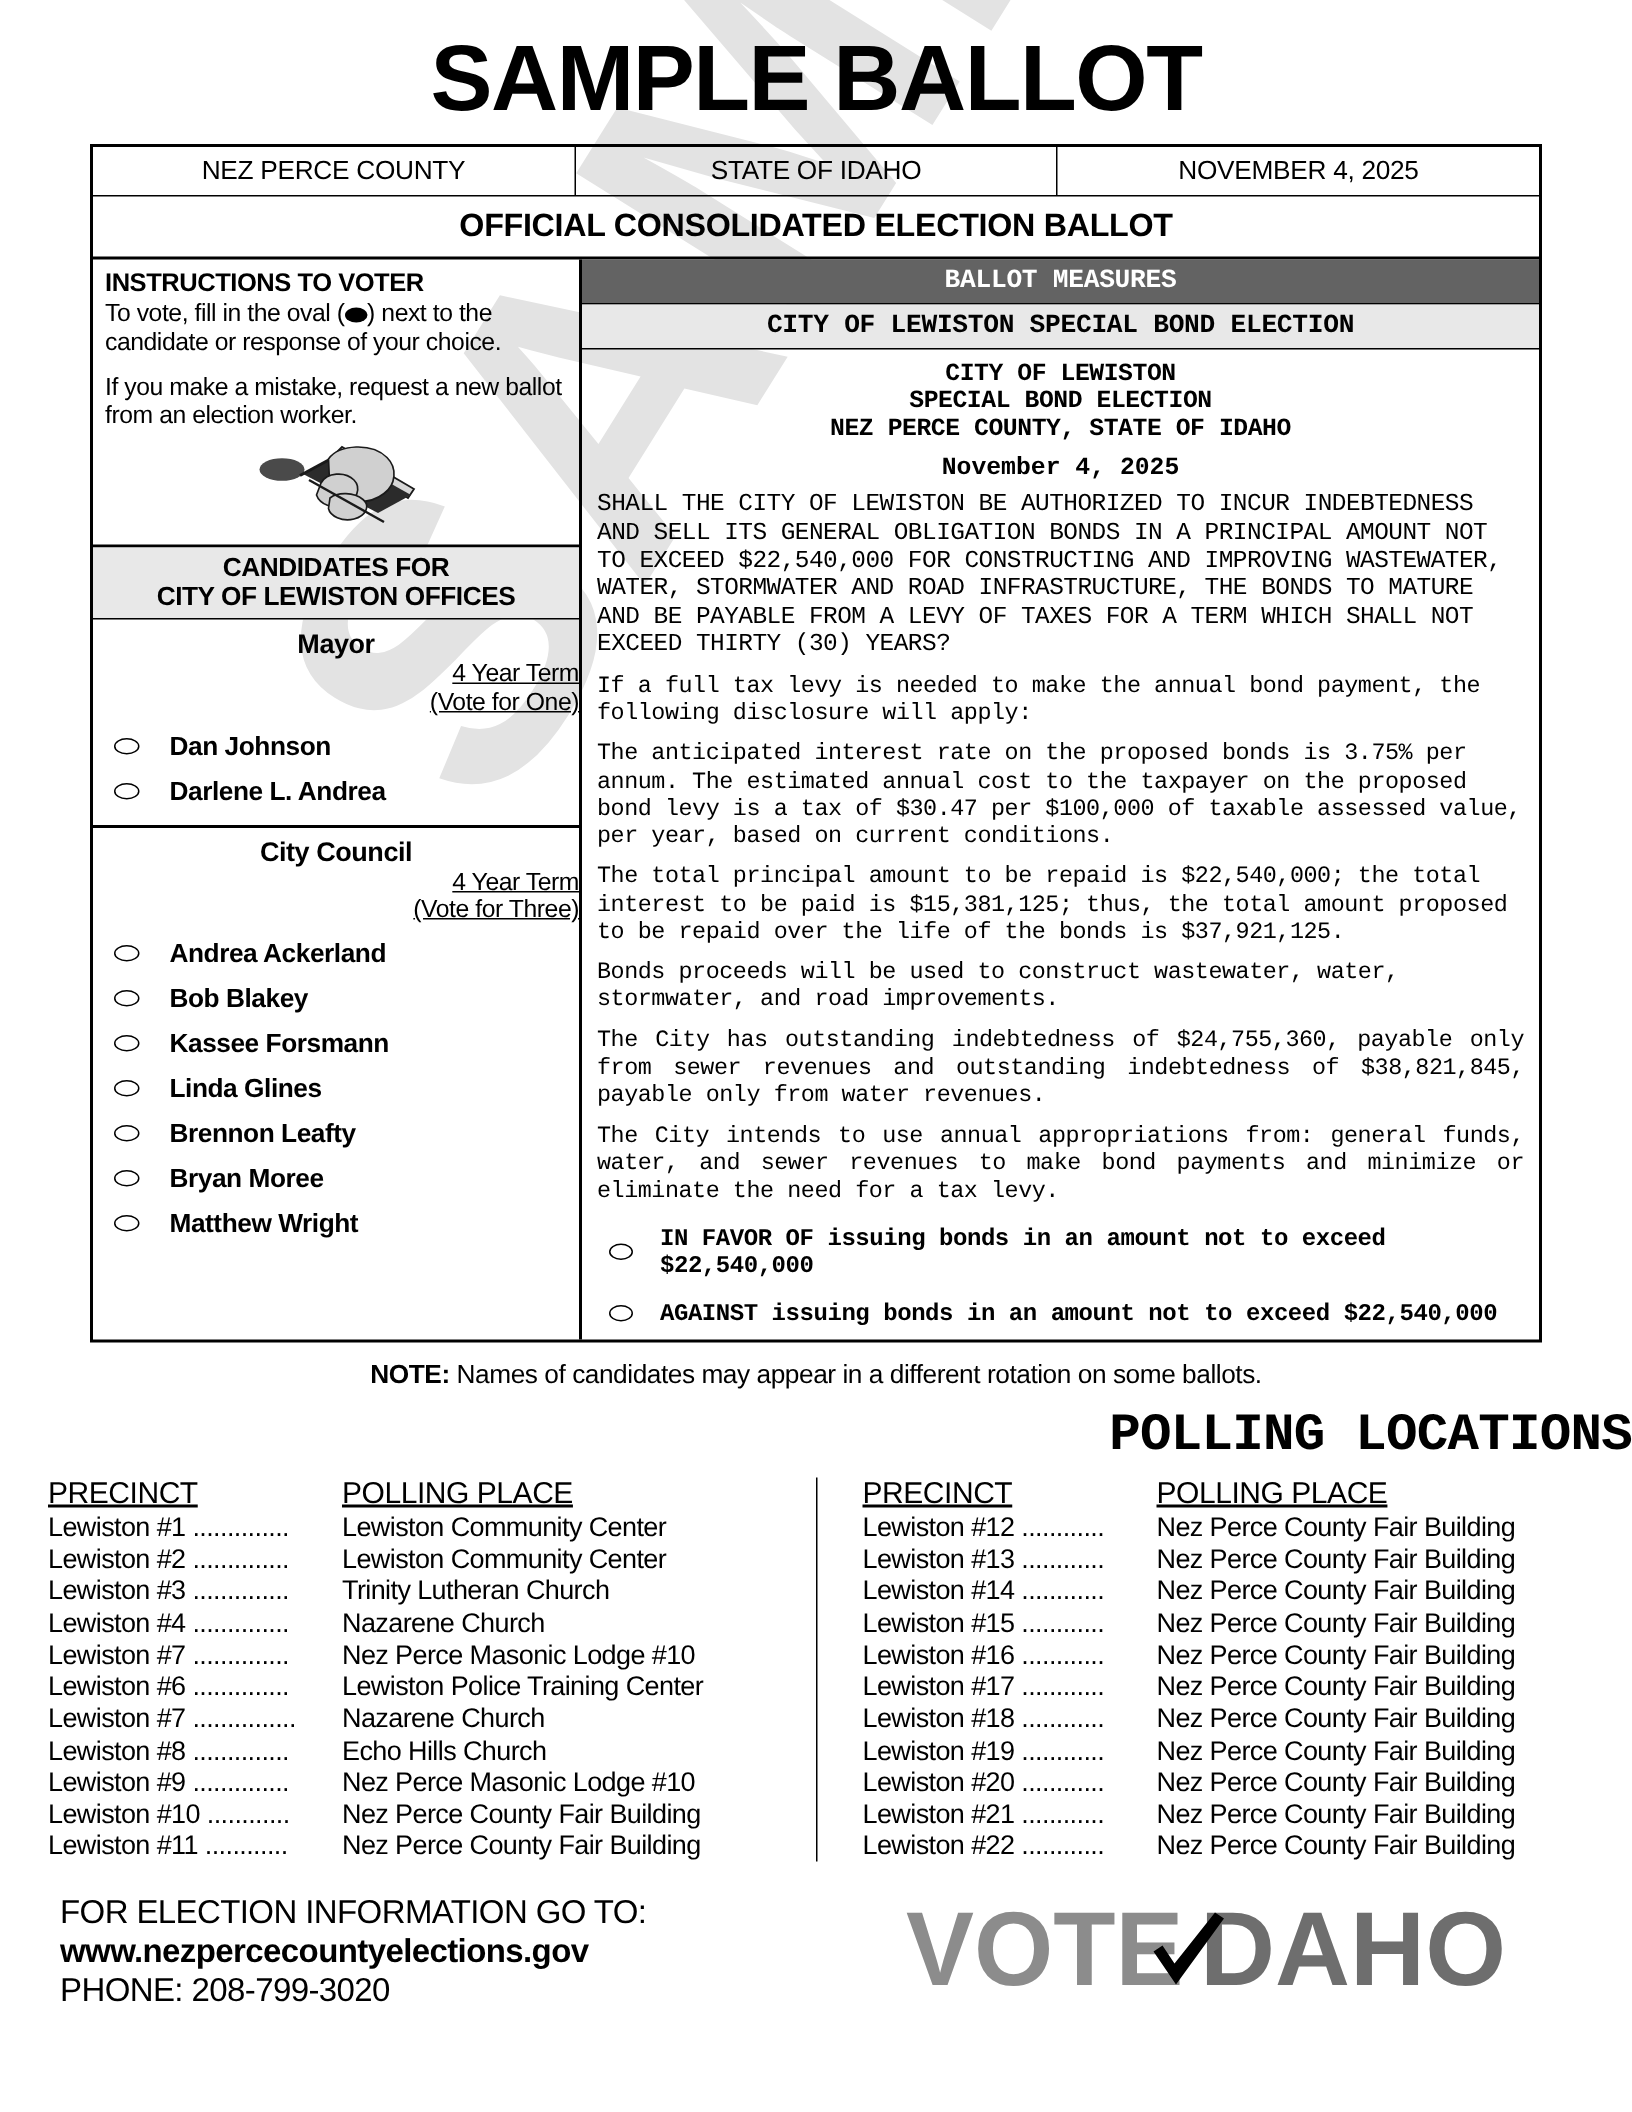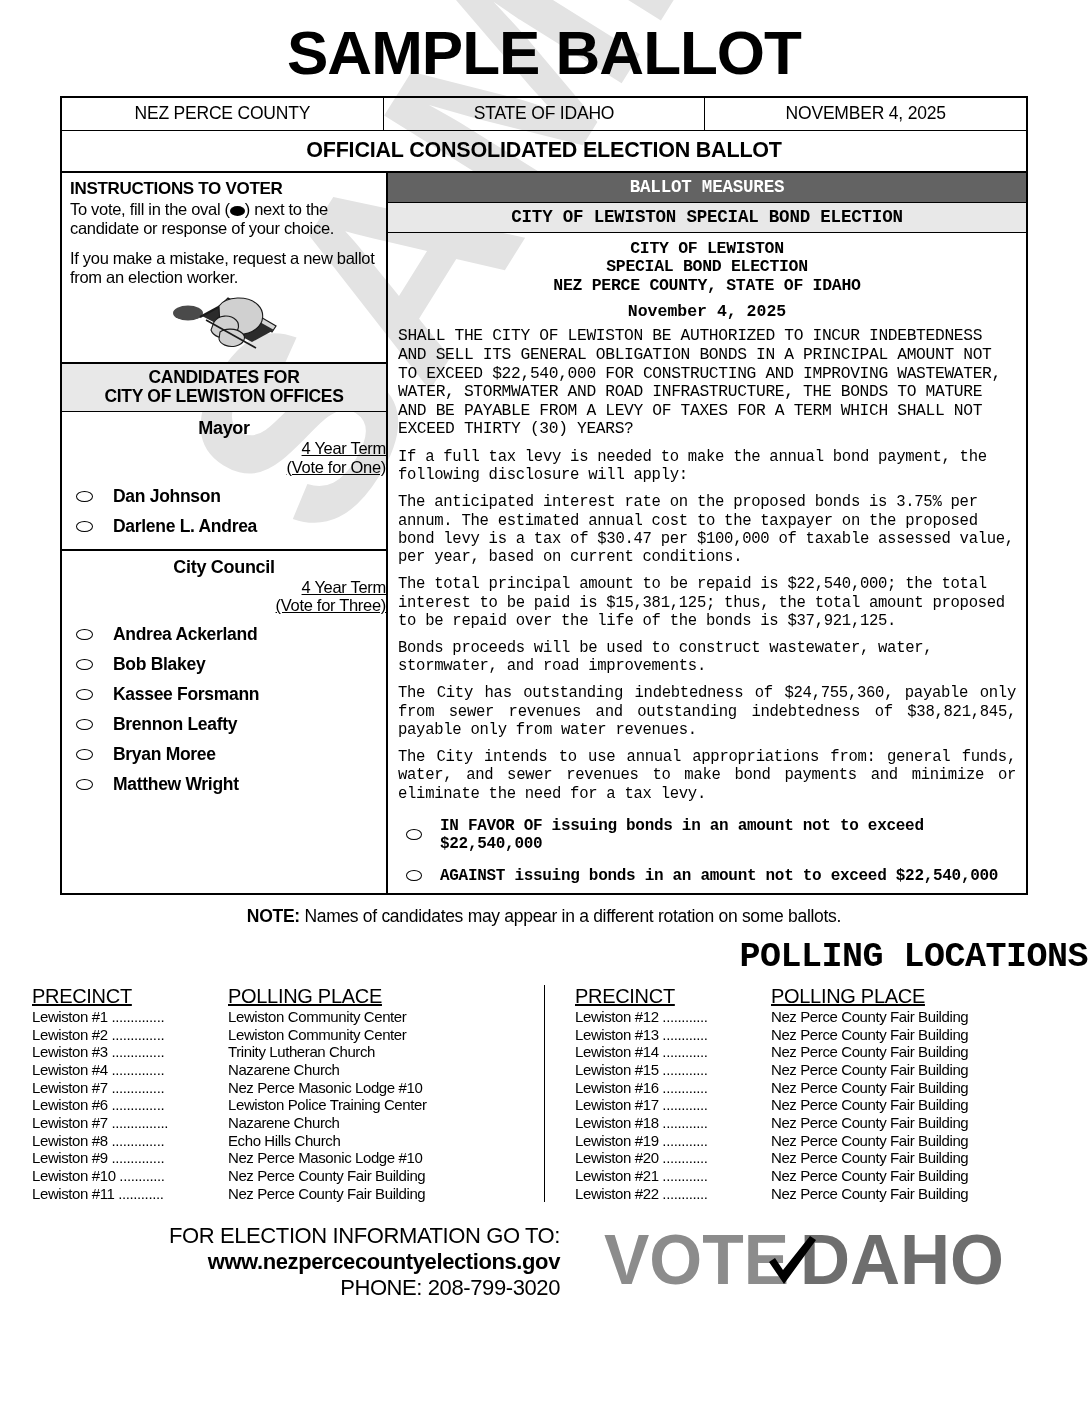--- a/index.html
+++ b/index.html
@@ -237,32 +237,32 @@
   .poll-cols {
     display: flex;
     margin: 0 32px;
     position: relative;
   }
   .poll-col { width: 50%; padding-right: 10px; }
   .poll-col.right { padding-left: 30px; border-left: 1.4px solid #000; }
   .poll-head { display: flex; font-size: 20px; letter-spacing: -0.3px; }
   .poll-head .h1 { width: 196px; text-decoration: underline; }
   .poll-head .h2 { text-decoration: underline; }
-  .poll-row { display: flex; font-size: 15px; letter-spacing: -0.4px; line-height: 1.18; }
+  .poll-row { display: flex; font-size: 18px; letter-spacing: -0.4px; line-height: 1.18; }
   .poll-prec { width: 196px; white-space: nowrap; overflow: hidden; }
   .poll-place { white-space: nowrap; }
 
   
   .footer {
     display: flex;
     align-items: center;
     margin-top: 20px;
     padding: 0 40px;
   }
-  .footer-left { width: 520px; text-align: right; }
+  .footer-left { width: 520px; text-align: left; }
   .f1 { font-size: 22px; letter-spacing: -0.4px; }
   .f2 { font-size: 22px; font-weight: bold; letter-spacing: -0.4px; }
   .f3 { font-size: 22px; letter-spacing: -0.4px; }
   .footer-right { flex: 1; display: flex; justify-content: center; }
 </style>
 </head>
 <body>
 
 <div class="watermark">
   <span>SAMPLE</span>
@@ -336,20 +336,24 @@
               <span class="oval"></span>
               <span class="cand-name">Andrea Ackerland</span>
             </div>
             <div class="cand">
               <span class="oval"></span>
               <span class="cand-name">Bob Blakey</span>
             </div>
             <div class="cand">
               <span class="oval"></span>
               <span class="cand-name">Kassee Forsmann</span>
+            </div>
+            <div class="cand">
+              <span class="oval"></span>
+              <span class="cand-name">Linda Glines</span>
             </div>
             <div class="cand">
               <span class="oval"></span>
               <span class="cand-name">Brennon Leafty</span>
             </div>
             <div class="cand">
               <span class="oval"></span>
               <span class="cand-name">Bryan Moree</span>
             </div>
             <div class="cand">

